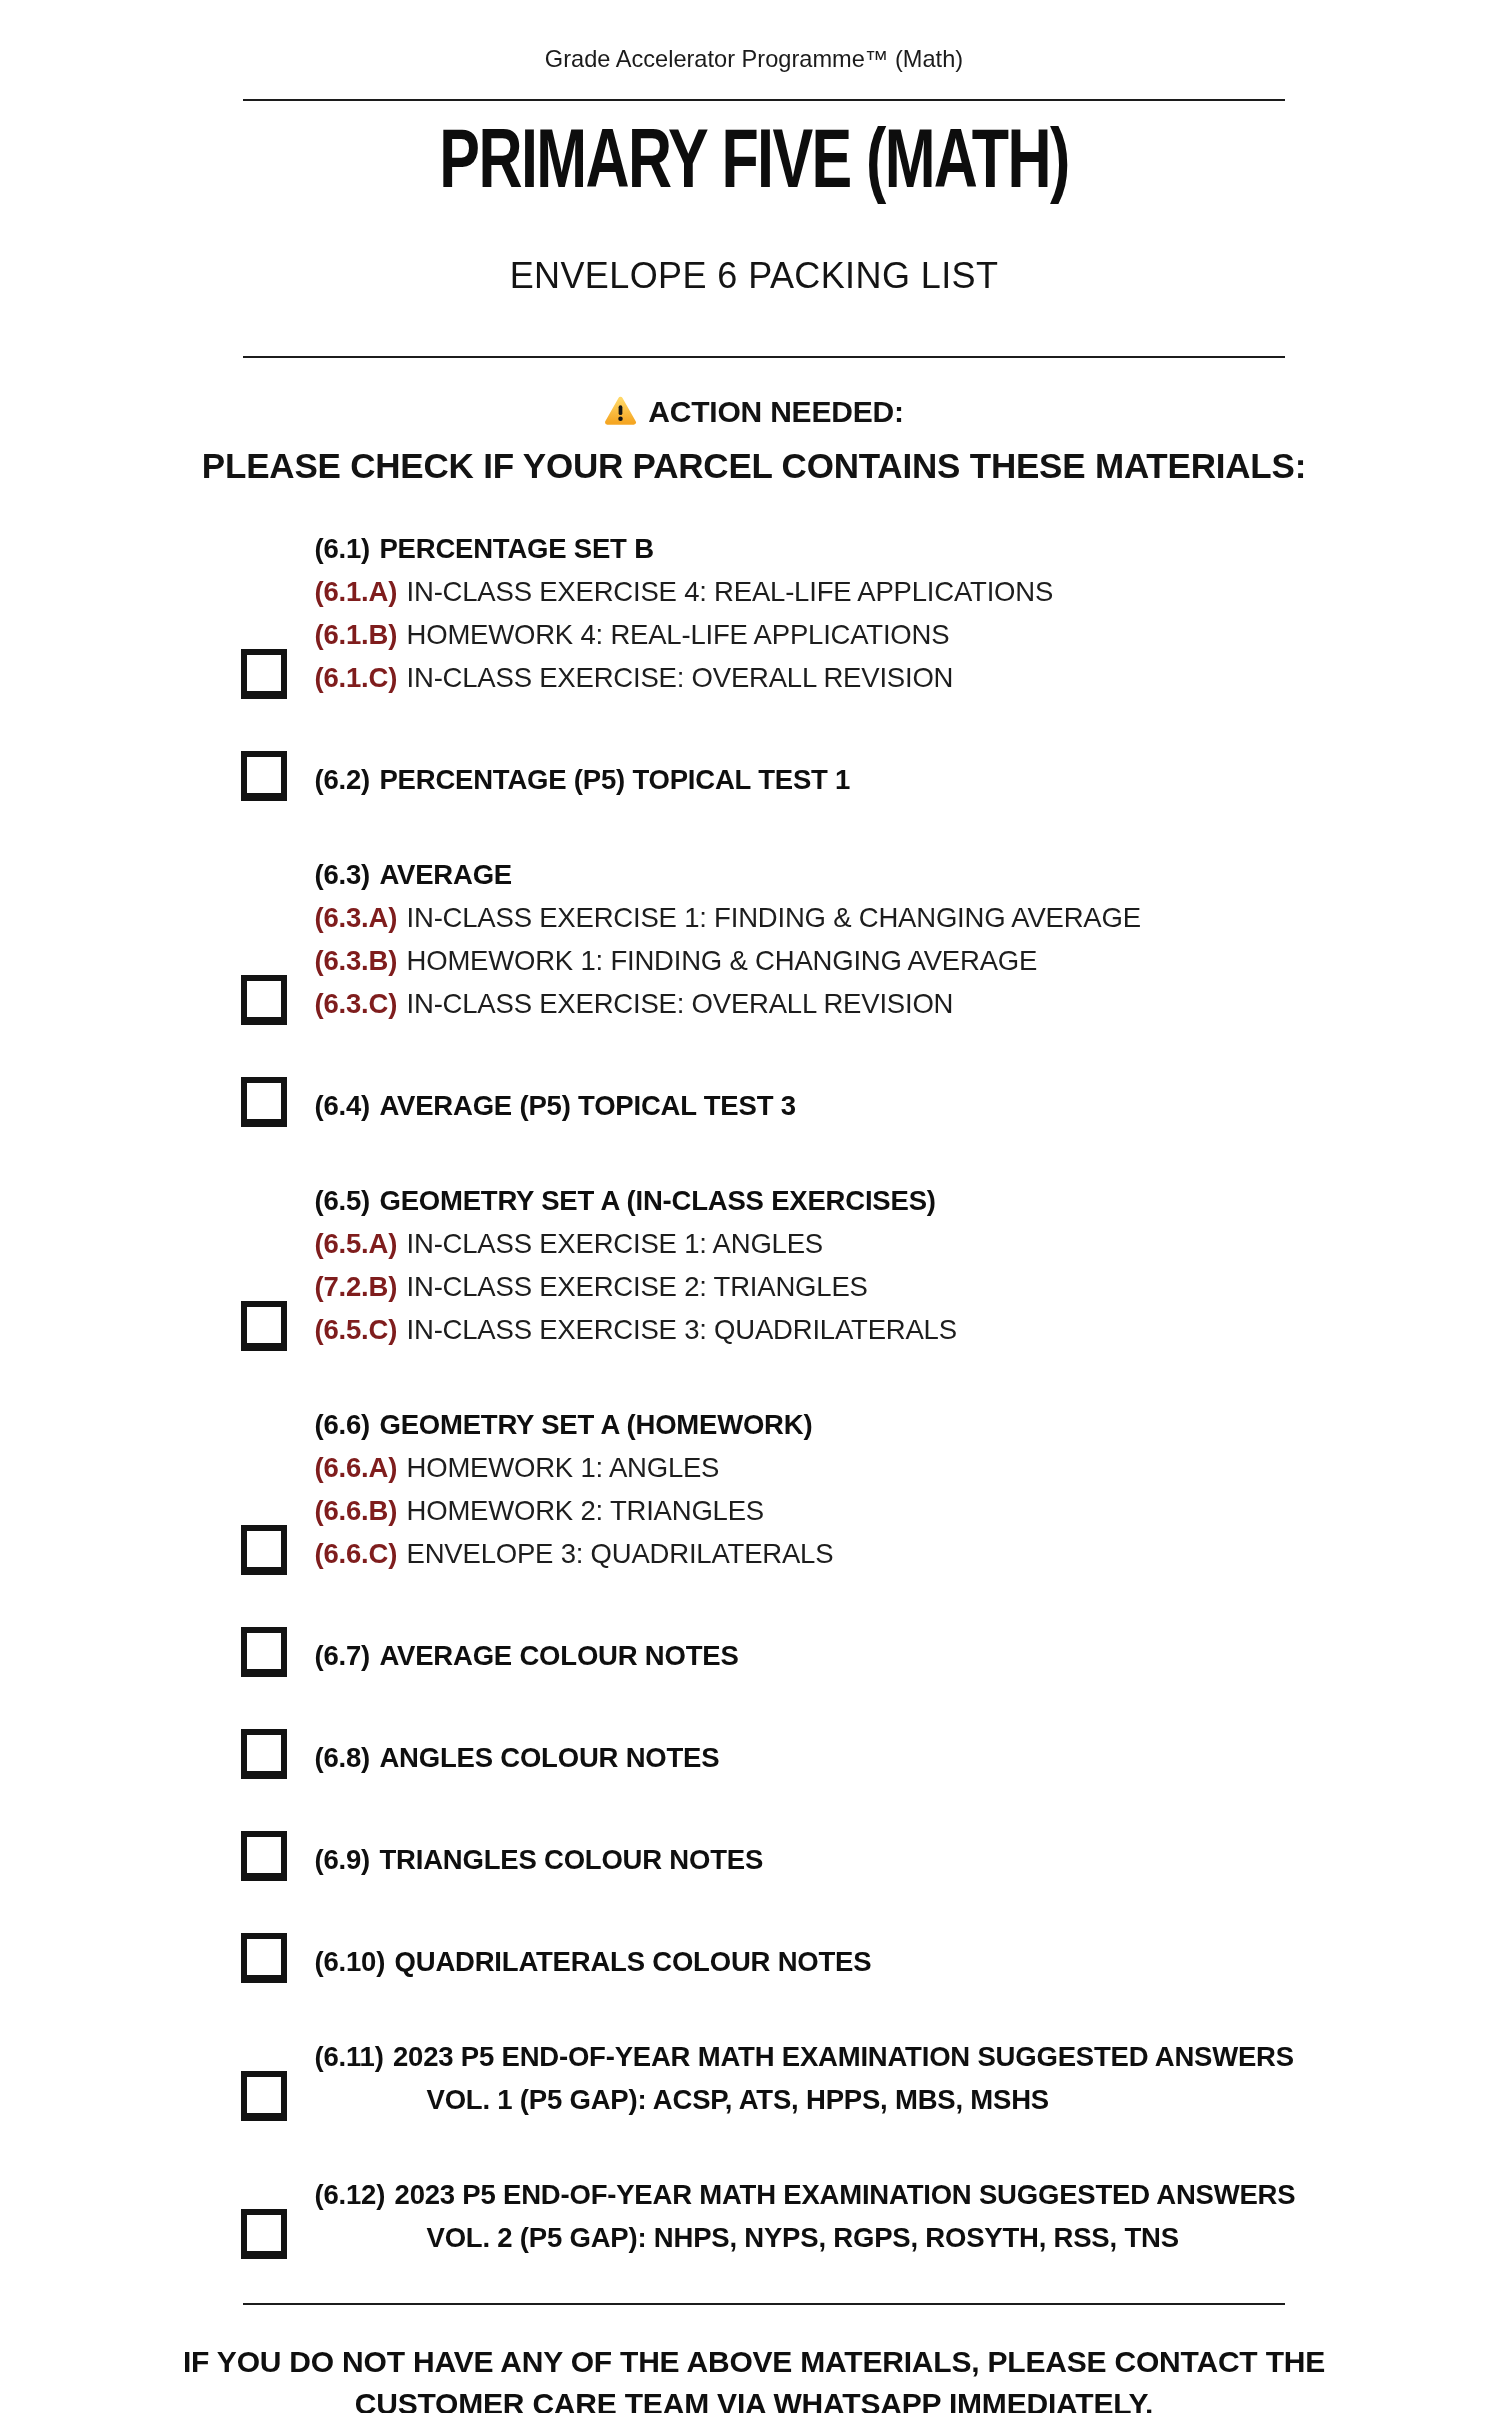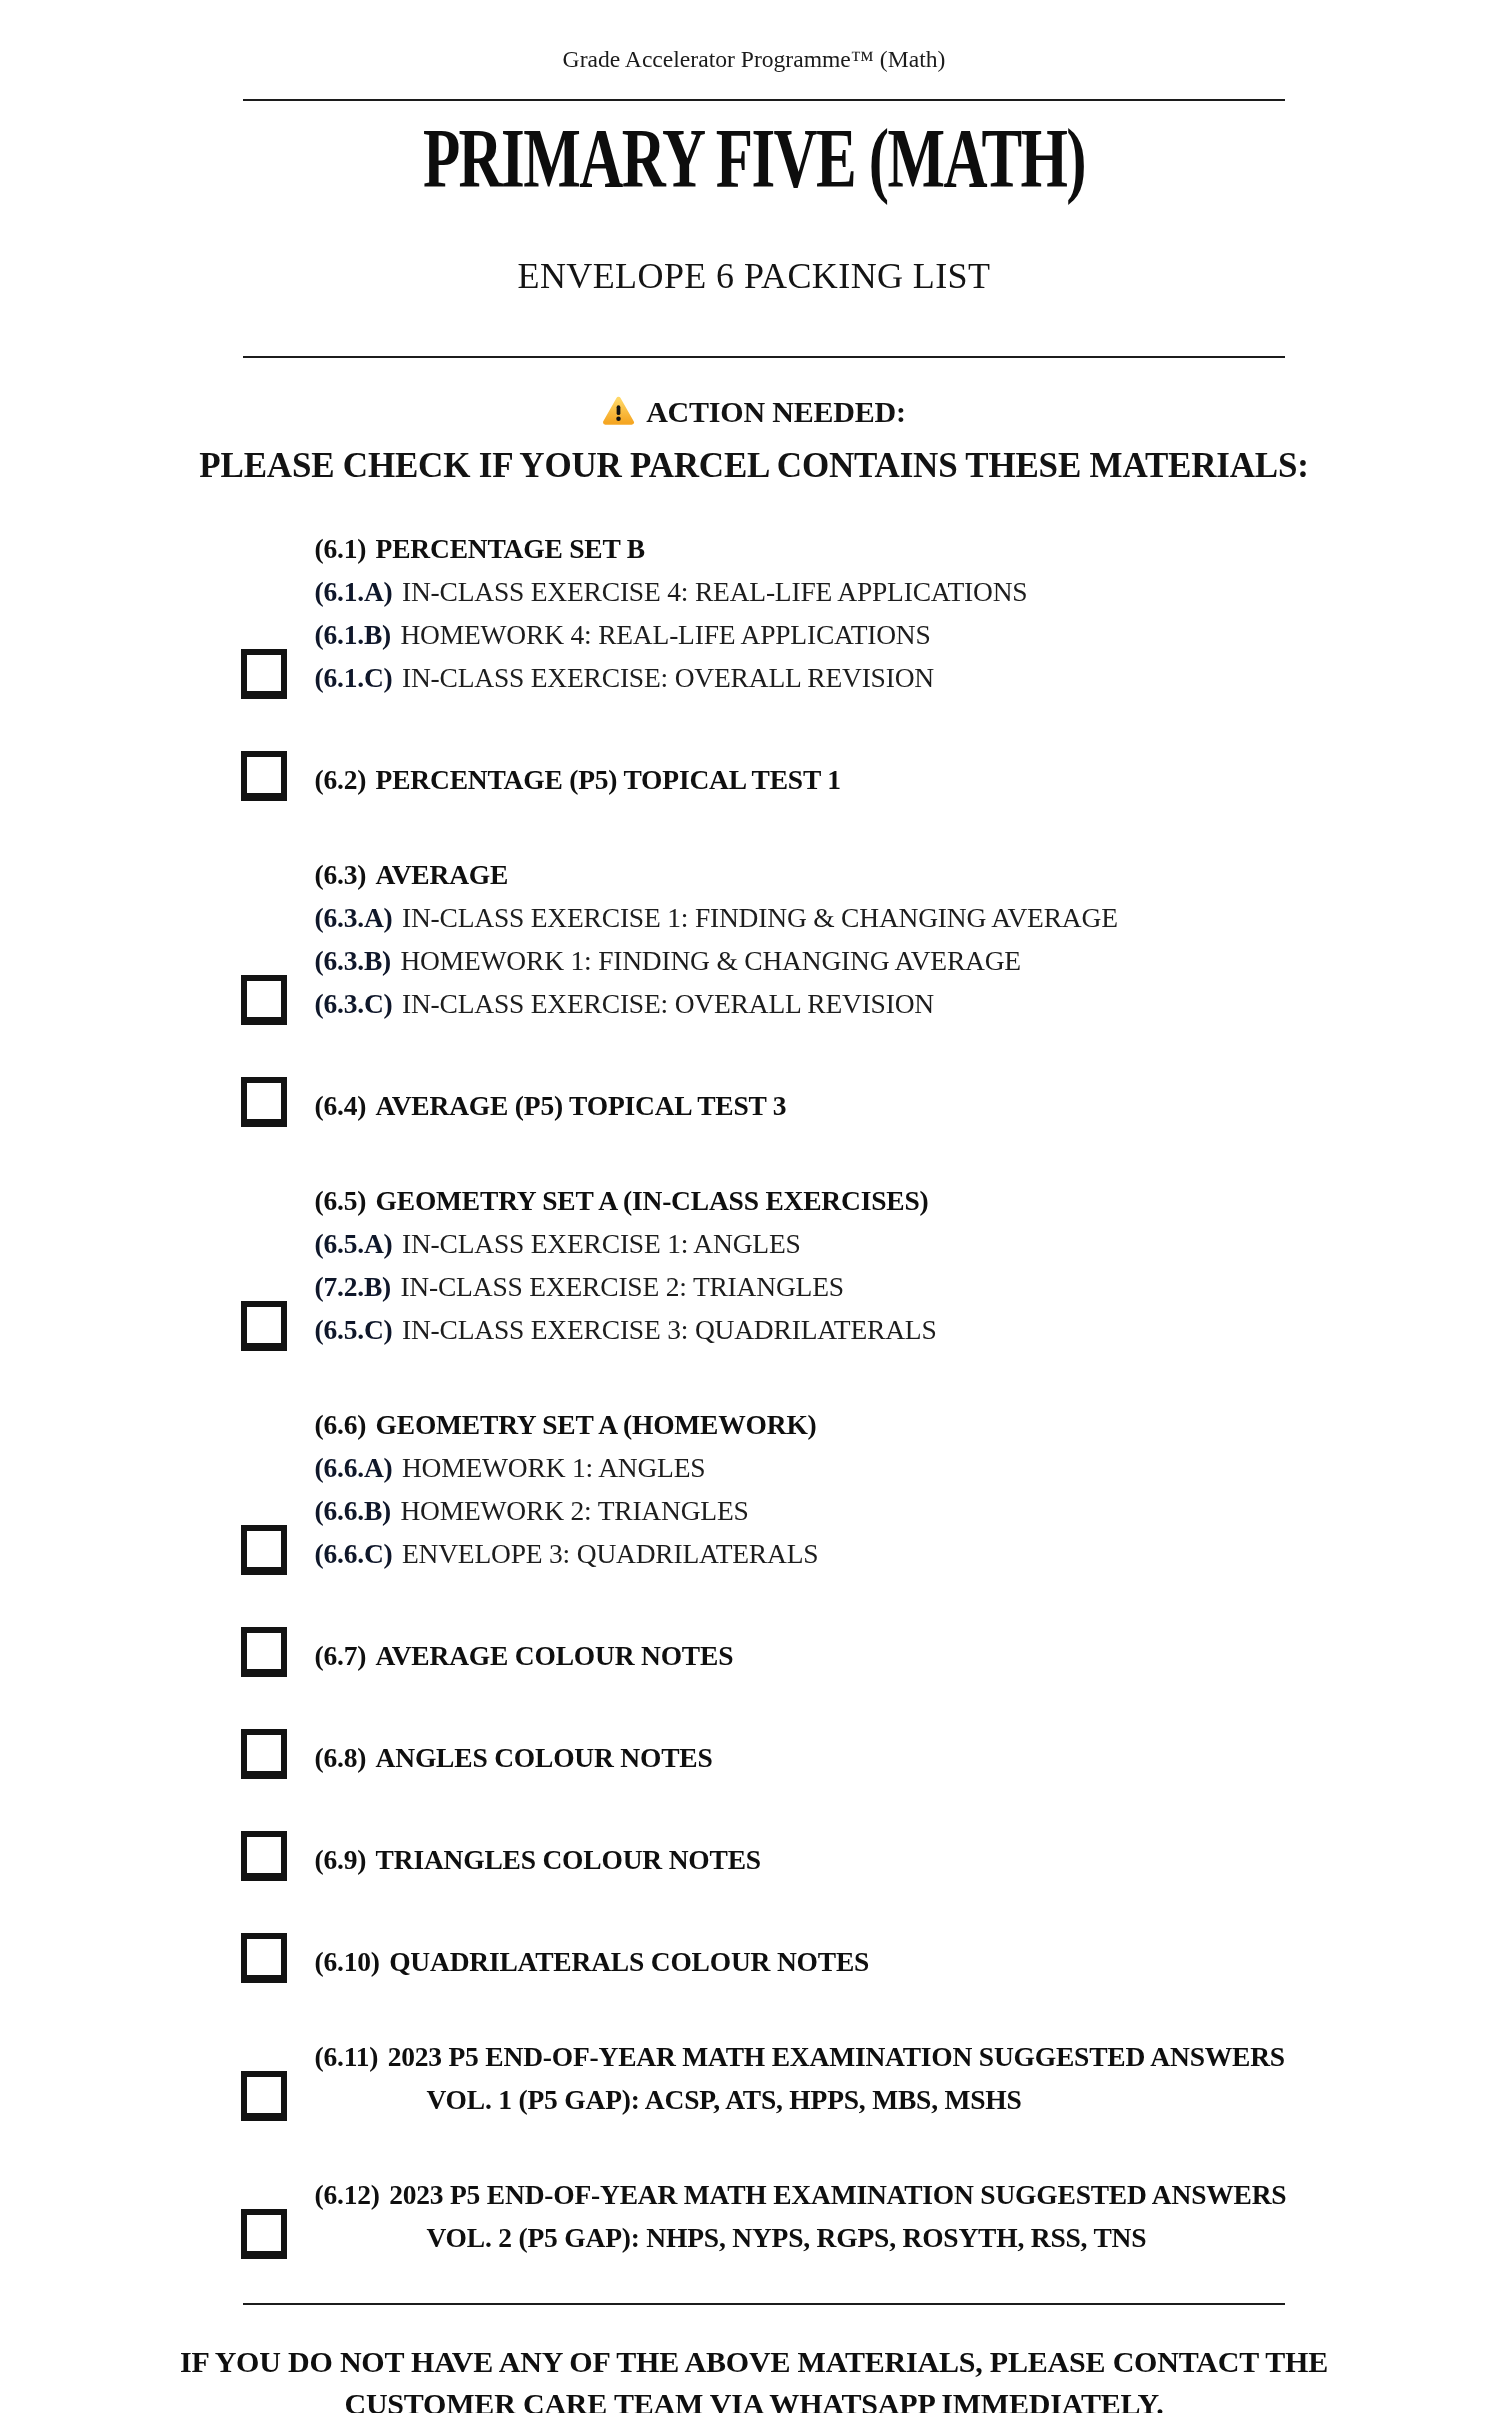--- a/index.html
+++ b/index.html
@@ -3,21 +3,21 @@
 <meta charset="utf-8">
 <style>
   html, body { margin: 0; padding: 0; background: #ffffff; }
   .page {
     position: relative;
     width: 1242px;
     height: 2413px;
     margin: 0 auto;
     background: #ffffff;
     color: #131313;
-    font-family: Liberation Serif, serif;
+    font-family: Liberation Sans, sans-serif;
     overflow: hidden;
   }
 
   
   .program {
     padding-top: 46px;
     text-align: center;
     font-size: 23.6px;
     line-height: 27px;
     color: #1b1b1b;
@@ -88,21 +88,21 @@
   }
   .item-body {
     margin-left: 27.5px;
     font-size: 27.5px;
     line-height: 43px;
     letter-spacing: -0.2px;
   }
   .item-title { font-weight: bold; color: #0f0f0f; }
   .item-title .prefix { margin-right: 9.4px; }
   .sub-line { font-weight: 400; color: #1d1d1d; }
-  .sub-line .prefix { font-weight: bold; color: #0f172a; margin-right: 9.4px; }
+  .sub-line .prefix { font-weight: bold; color: #7f1d1d; margin-right: 9.4px; }
   .line2 { font-weight: bold; color: #0f0f0f; padding-left: 112px; }
 
   .rule3 { margin-top: 44px; }
 
   
   .footer {
     margin-top: 36px;
     text-align: center;
     font-size: 30px;
     line-height: 42px;

